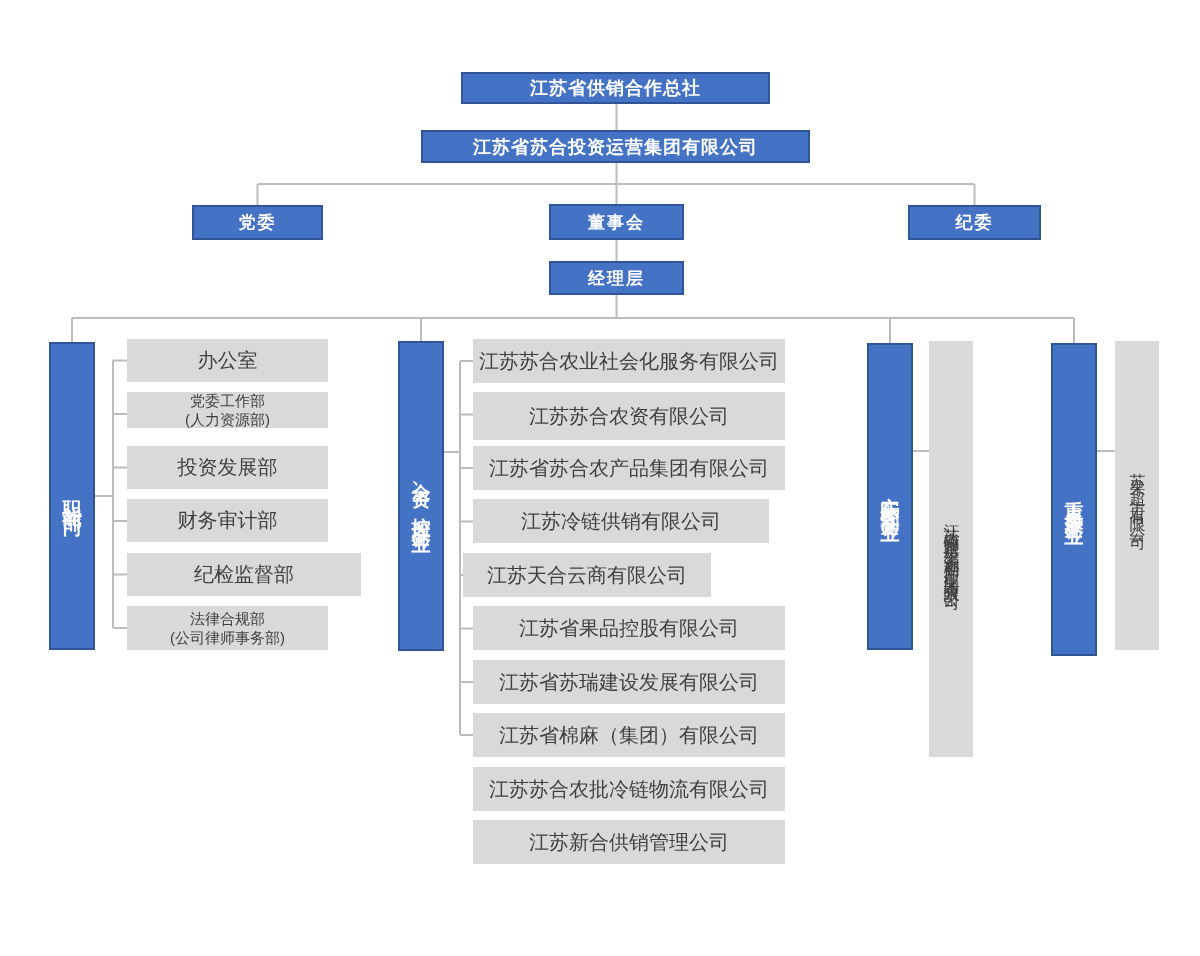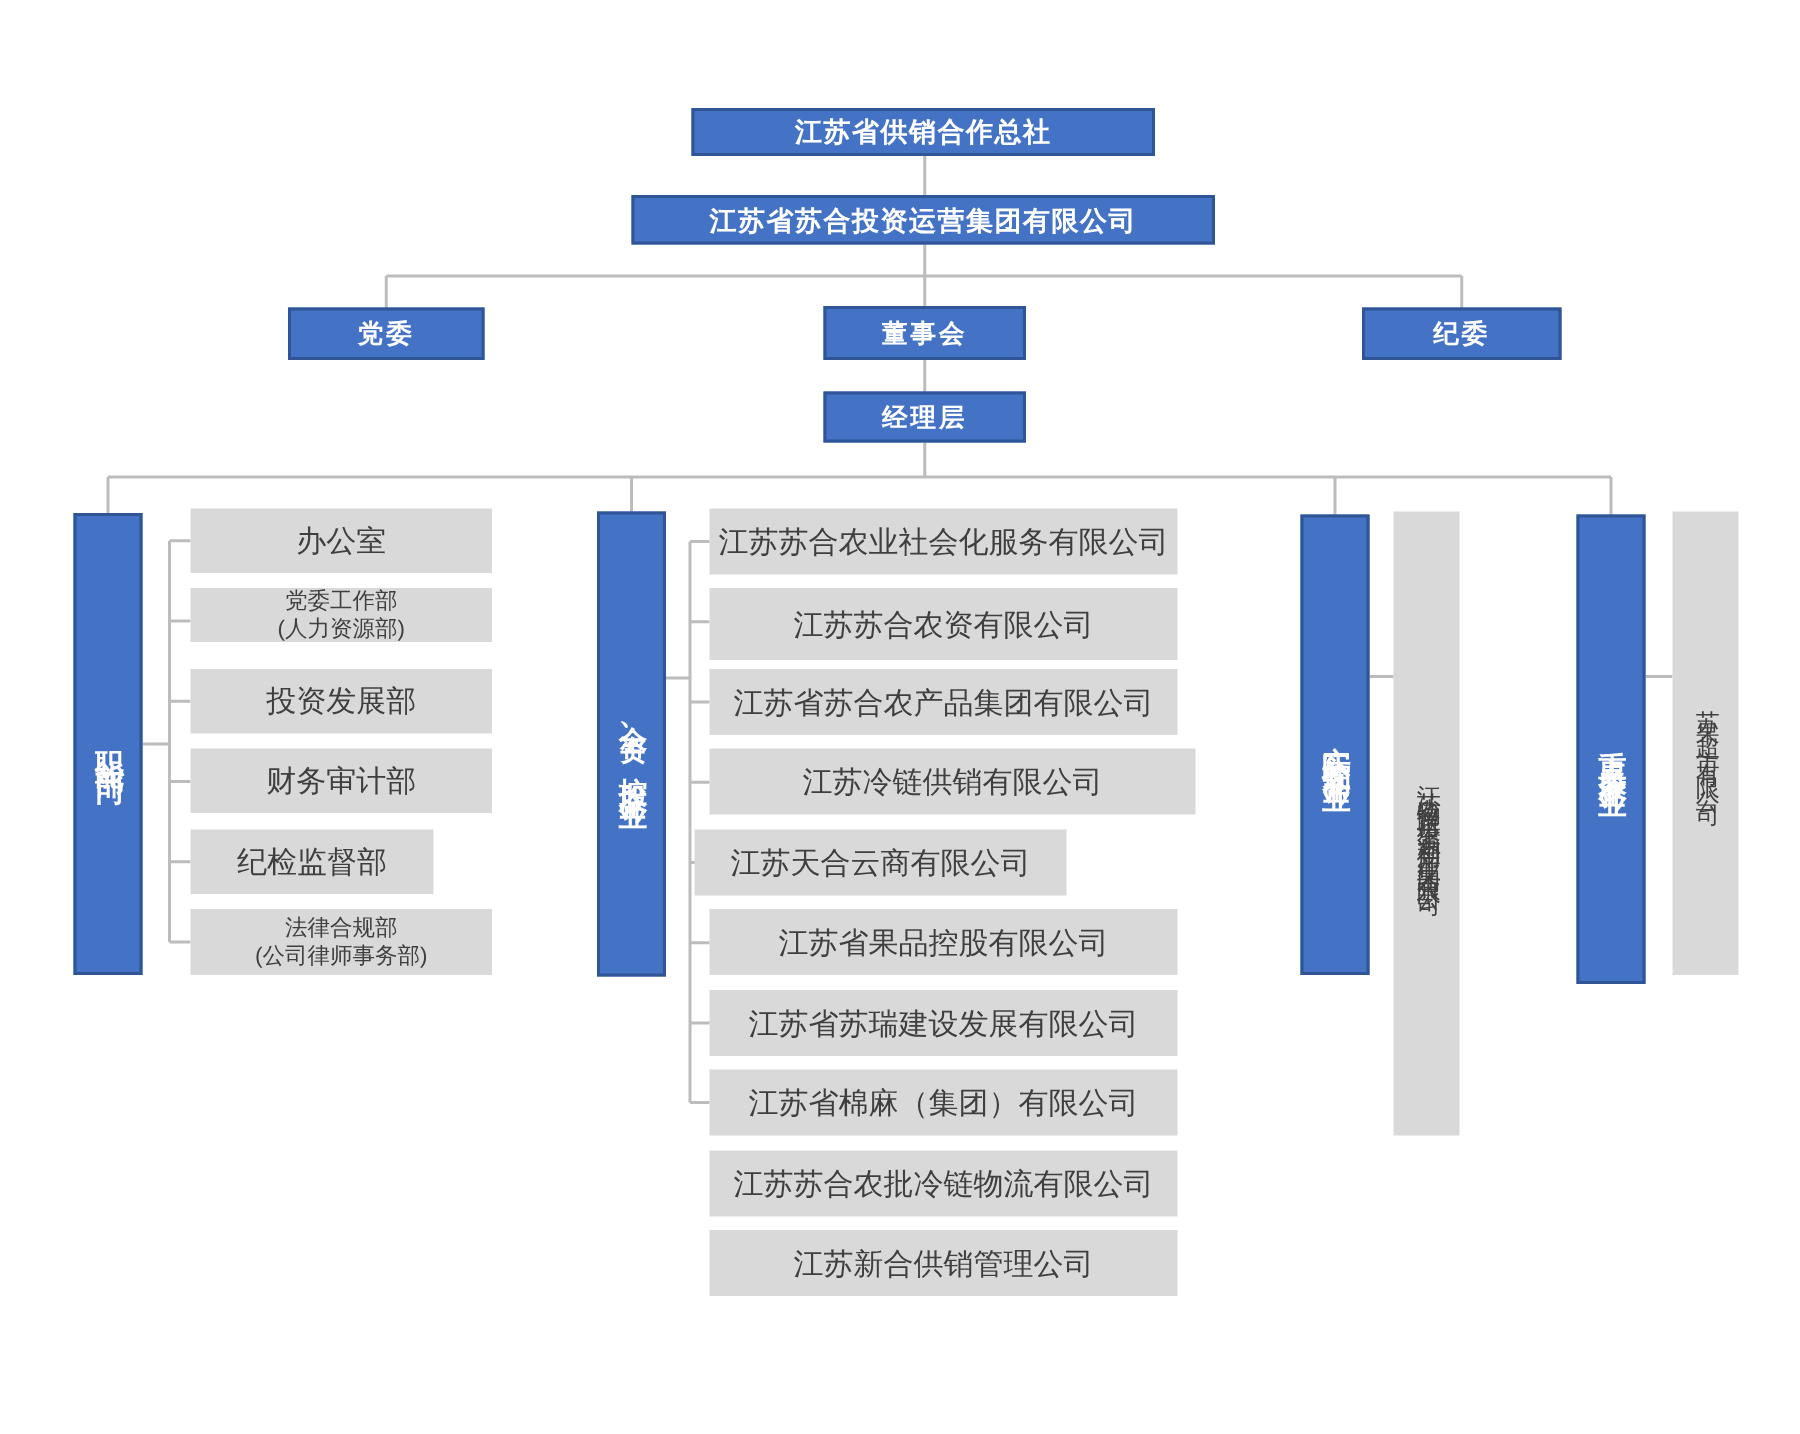--- a/index.html
+++ b/index.html
@@ -87,28 +87,28 @@
   <div class="node blue branch-head" style="left:49px;top:342px;width:46px;height:308px;">职能部门</div>
   <div class="node blue branch-head" style="left:398px;top:341px;width:46px;height:310px;">全资、控股企业</div>
   <div class="node blue branch-head" style="left:867px;top:343px;width:46px;height:307px;">实际控制企业</div>
   <div class="node blue branch-head" style="left:1051px;top:343px;width:46px;height:313px;">重点参股企业</div>
 
   <div class="node gray gray-box" style="left:127px;top:339px;width:201px;height:43px;">办公室</div>
   <div class="node gray gray-box two-line" style="left:127px;top:392px;width:201px;height:36px;">党委工作部
 (人力资源部)</div>
   <div class="node gray gray-box" style="left:127px;top:446px;width:201px;height:43px;">投资发展部</div>
   <div class="node gray gray-box" style="left:127px;top:499px;width:201px;height:43px;">财务审计部</div>
-  <div class="node gray gray-box" style="left:127px;top:553px;width:162px;height:43px;">纪检监督部</div>
+  <div class="node gray gray-box" style="left:127px;top:553px;width:234px;height:43px;">纪检监督部</div>
   <div class="node gray gray-box two-line" style="left:127px;top:606px;width:201px;height:44px;">法律合规部
 (公司律师事务部)</div>
 
   <div class="node gray gray-box" style="left:473px;top:339px;width:312px;height:44px;">江苏苏合农业社会化服务有限公司</div>
   <div class="node gray gray-box" style="left:473px;top:392px;width:312px;height:48px;">江苏苏合农资有限公司</div>
   <div class="node gray gray-box" style="left:473px;top:446px;width:312px;height:44px;">江苏省苏合农产品集团有限公司</div>
-  <div class="node gray gray-box" style="left:473px;top:499px;width:324px;height:44px;">江苏冷链供销有限公司</div>
+  <div class="node gray gray-box" style="left:473px;top:499px;width:296px;height:44px;">江苏冷链供销有限公司</div>
   <div class="node gray gray-box" style="left:463px;top:553px;width:248px;height:44px;">江苏天合云商有限公司</div>
   <div class="node gray gray-box" style="left:473px;top:606px;width:312px;height:44px;">江苏省果品控股有限公司</div>
   <div class="node gray gray-box" style="left:473px;top:660px;width:312px;height:44px;">江苏省苏瑞建设发展有限公司</div>
   <div class="node gray gray-box" style="left:473px;top:713px;width:312px;height:44px;">江苏省棉麻（集团）有限公司</div>
   <div class="node gray gray-box" style="left:473px;top:767px;width:312px;height:44px;">江苏苏合农批冷链物流有限公司</div>
   <div class="node gray gray-box" style="left:473px;top:820px;width:312px;height:44px;">江苏新合供销管理公司</div>
 
   <div class="node gray vgray" style="left:929px;top:341px;width:44px;height:416px;">江苏省物联再生资源利用产业集团有限公司</div>
 
   <div class="node gray vgray wide" style="left:1115px;top:341px;width:44px;height:309px;">苏果超市有限公司</div>

